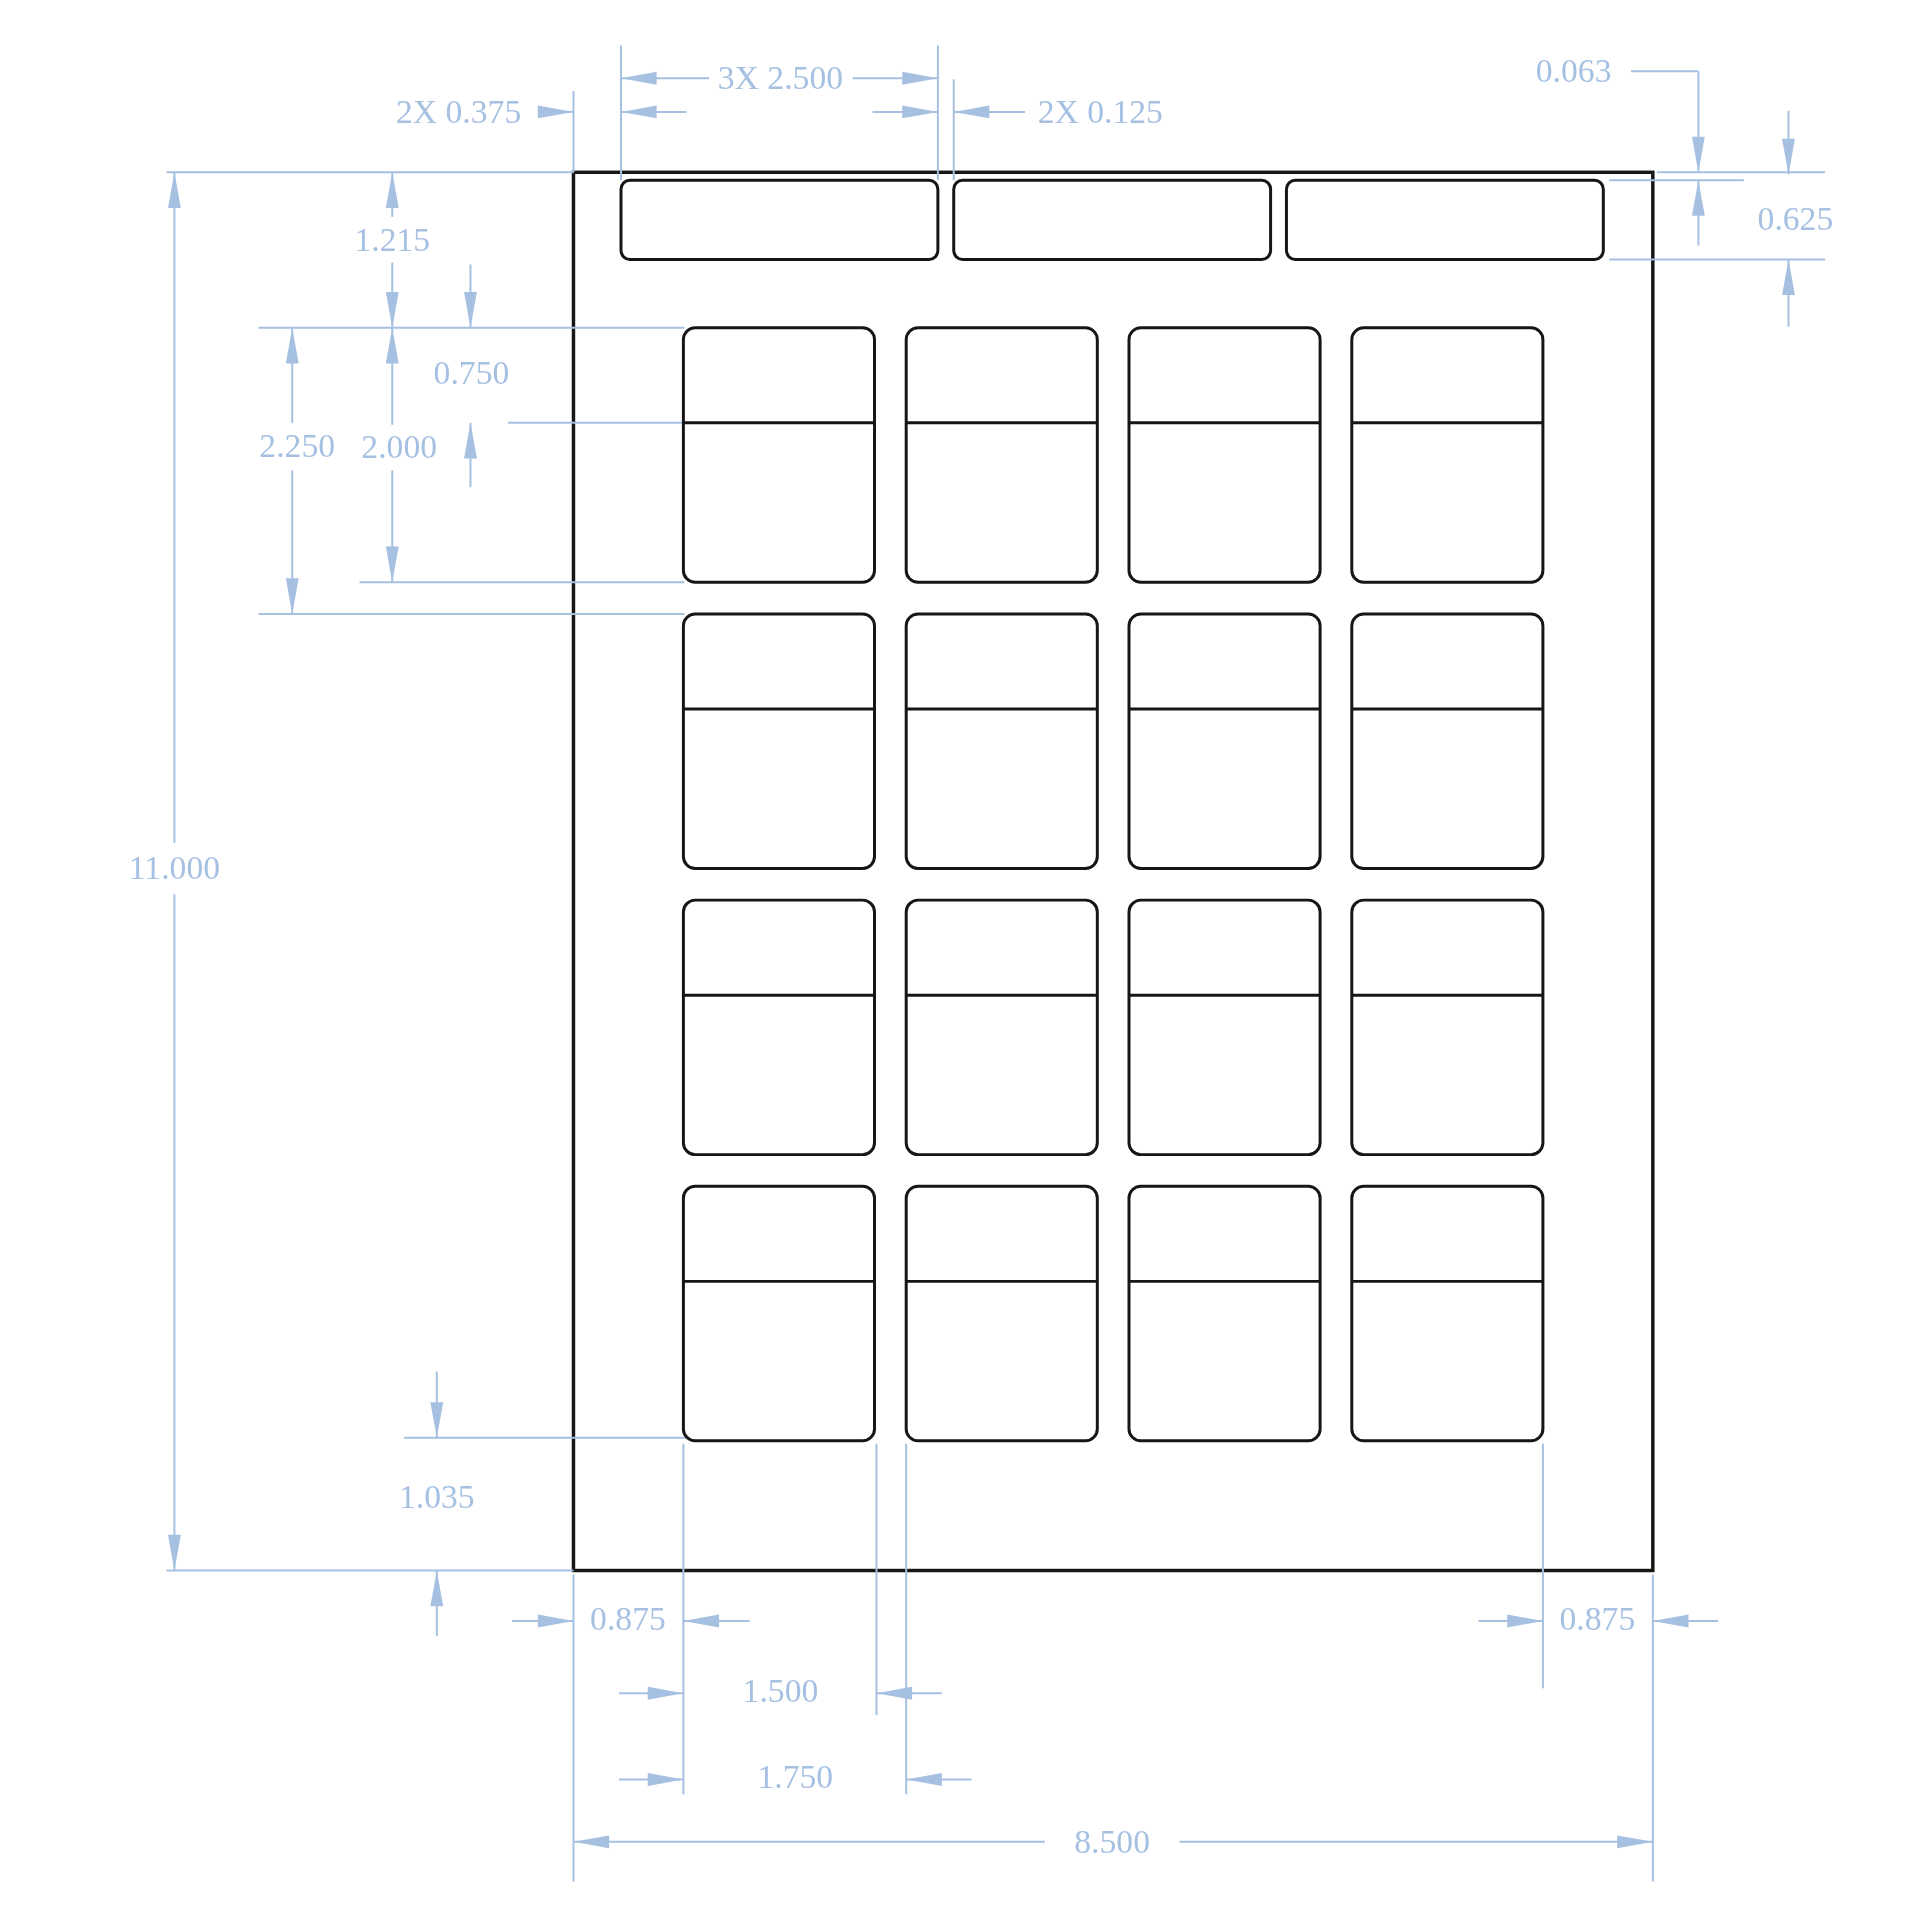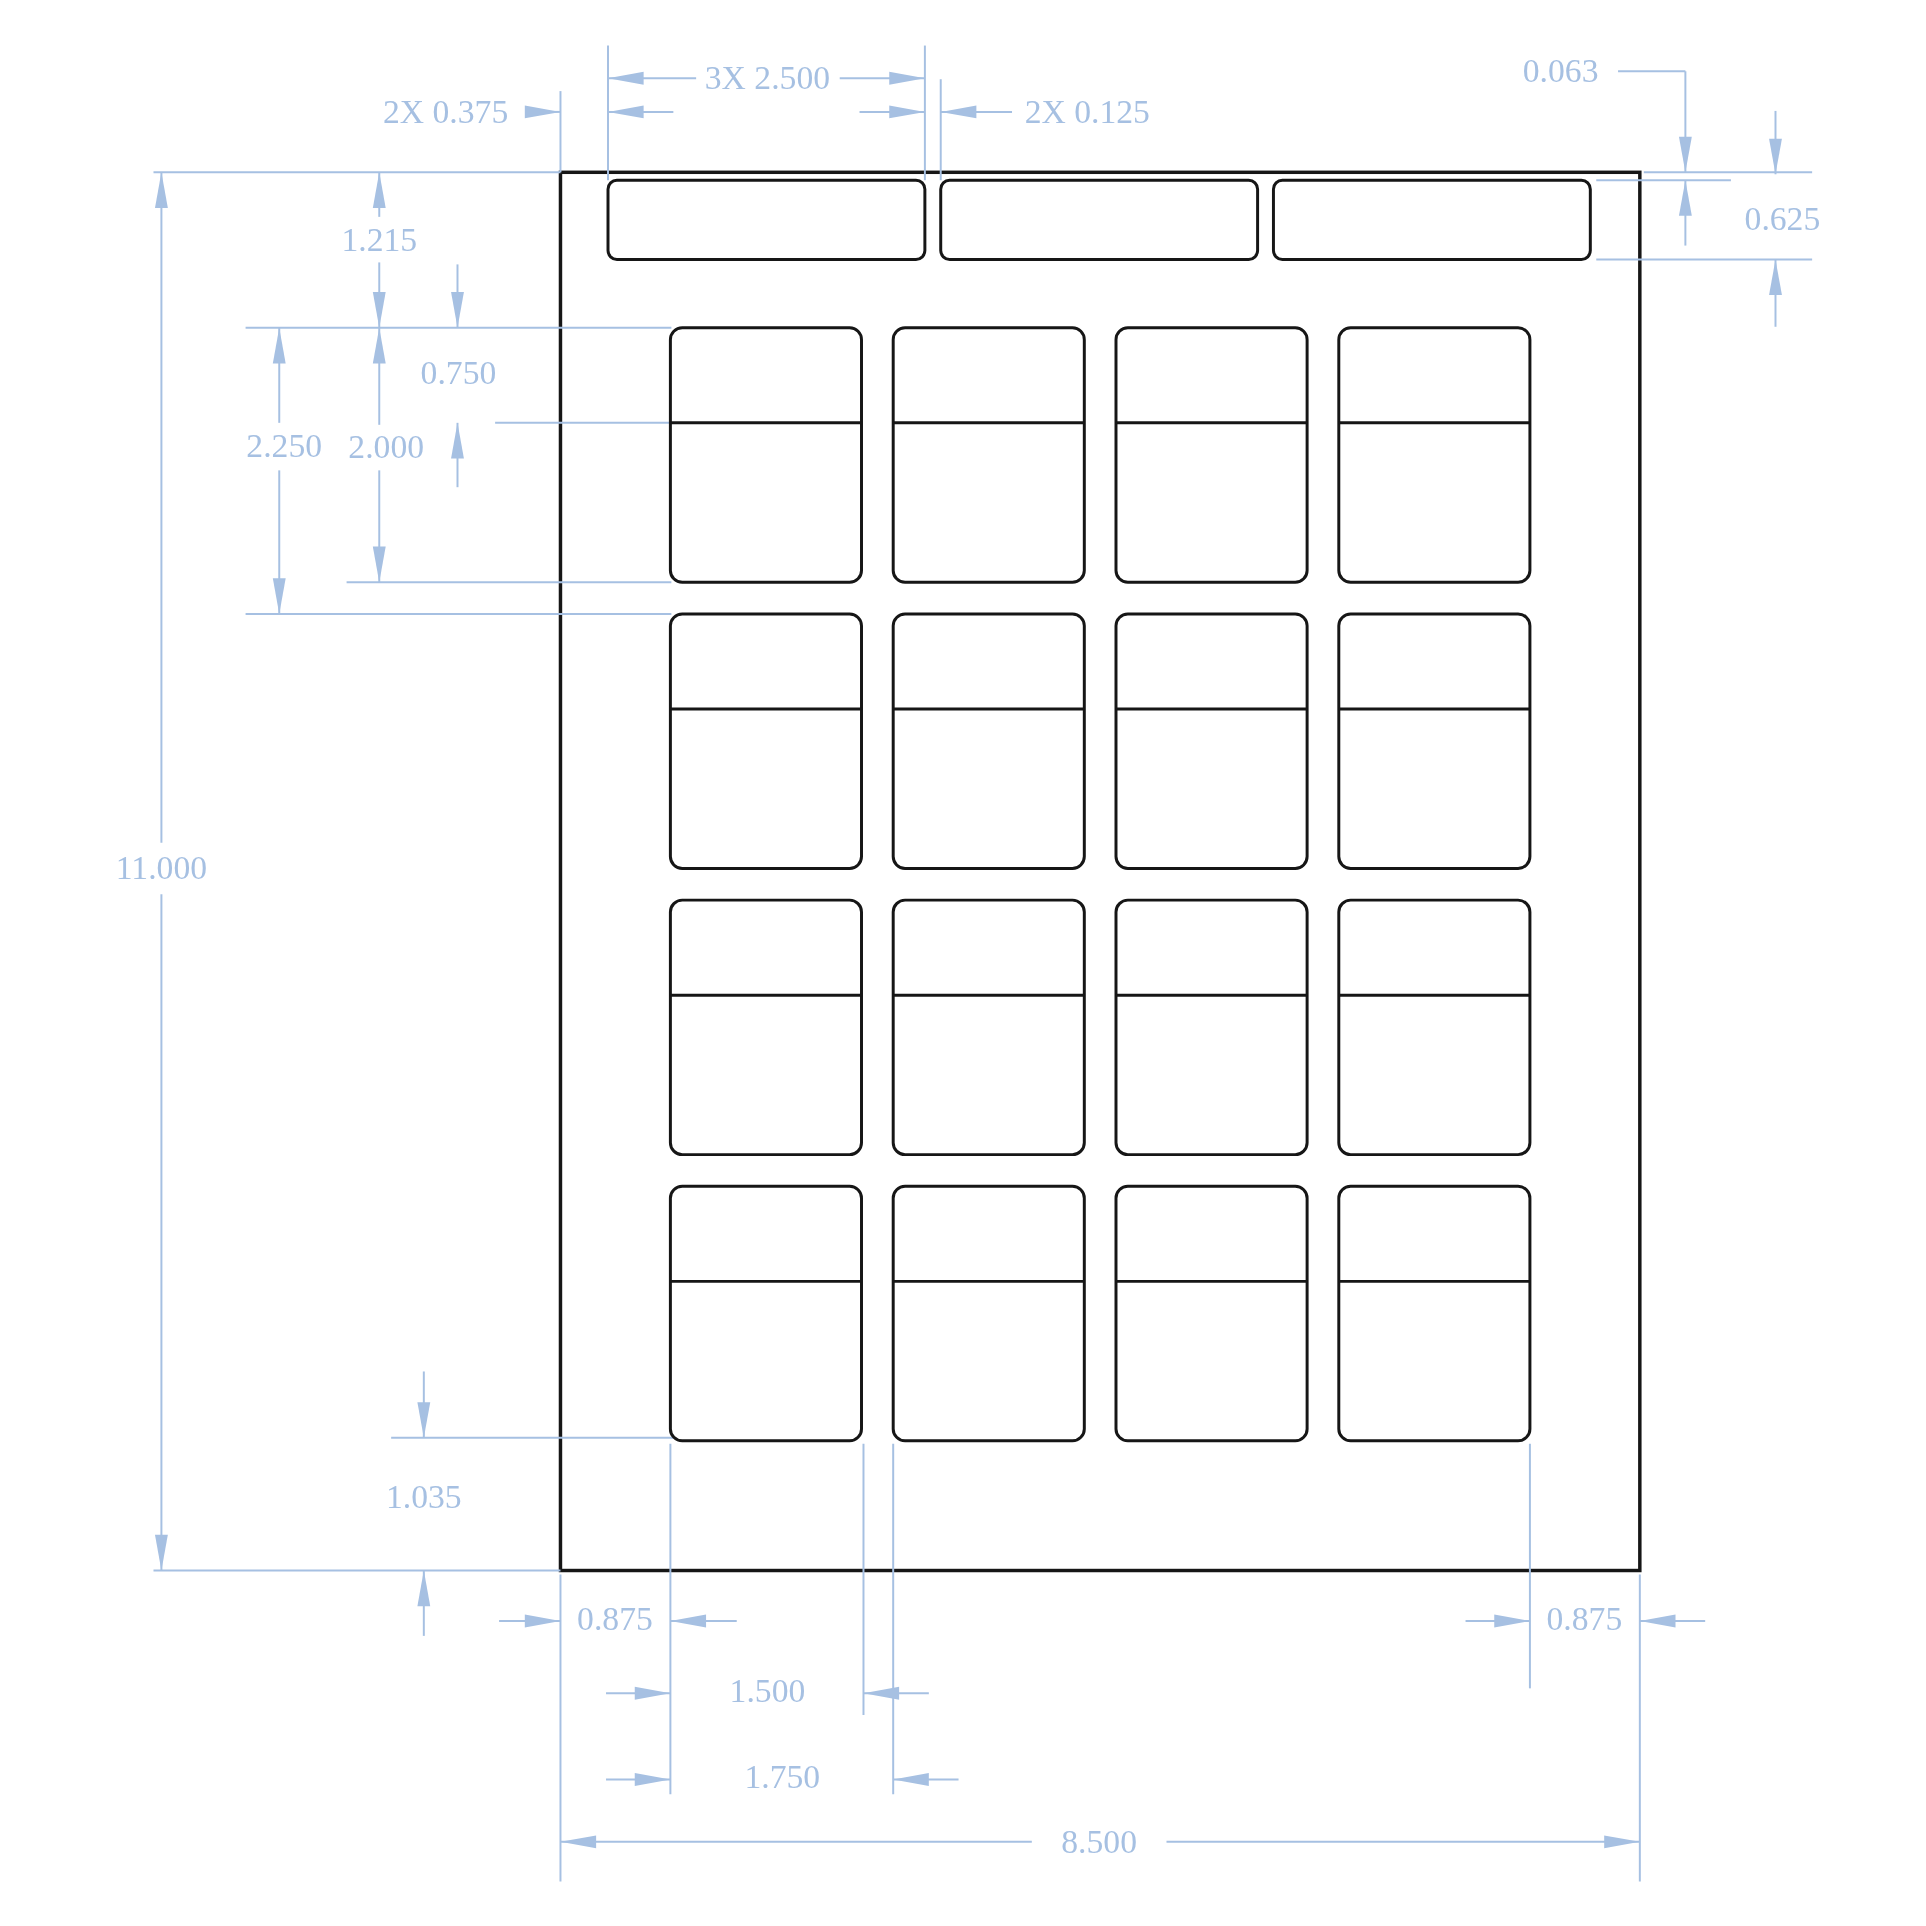--- a/index.html
+++ b/index.html
@@ -1,16 +1,16 @@
 <!DOCTYPE html>
 <html><head>
 <meta charset="utf-8">
 <style>
   html,body{margin:0;padding:0;background:#ffffff;}
-  .stage{width:1828px;height:1927px;position:relative;background:#ffffff;}
+  .stage{width:1828px;height:1927px;position:relative;background:#ffffff;margin-left:13px;}
   svg{display:block;}
   
   .b{stroke:#a6c0e2;stroke-width:2;fill:none;}
   .arr{fill:#a6c0e2;stroke:none;}
   
   .sheet{fill:#ffffff;stroke:#161616;stroke-width:3.5;}
   .part{fill:#ffffff;stroke:#161616;stroke-width:3;}
   .sep{stroke:#161616;stroke-width:3;fill:none;}
   .hatchfill{stroke:none;}
   text{

